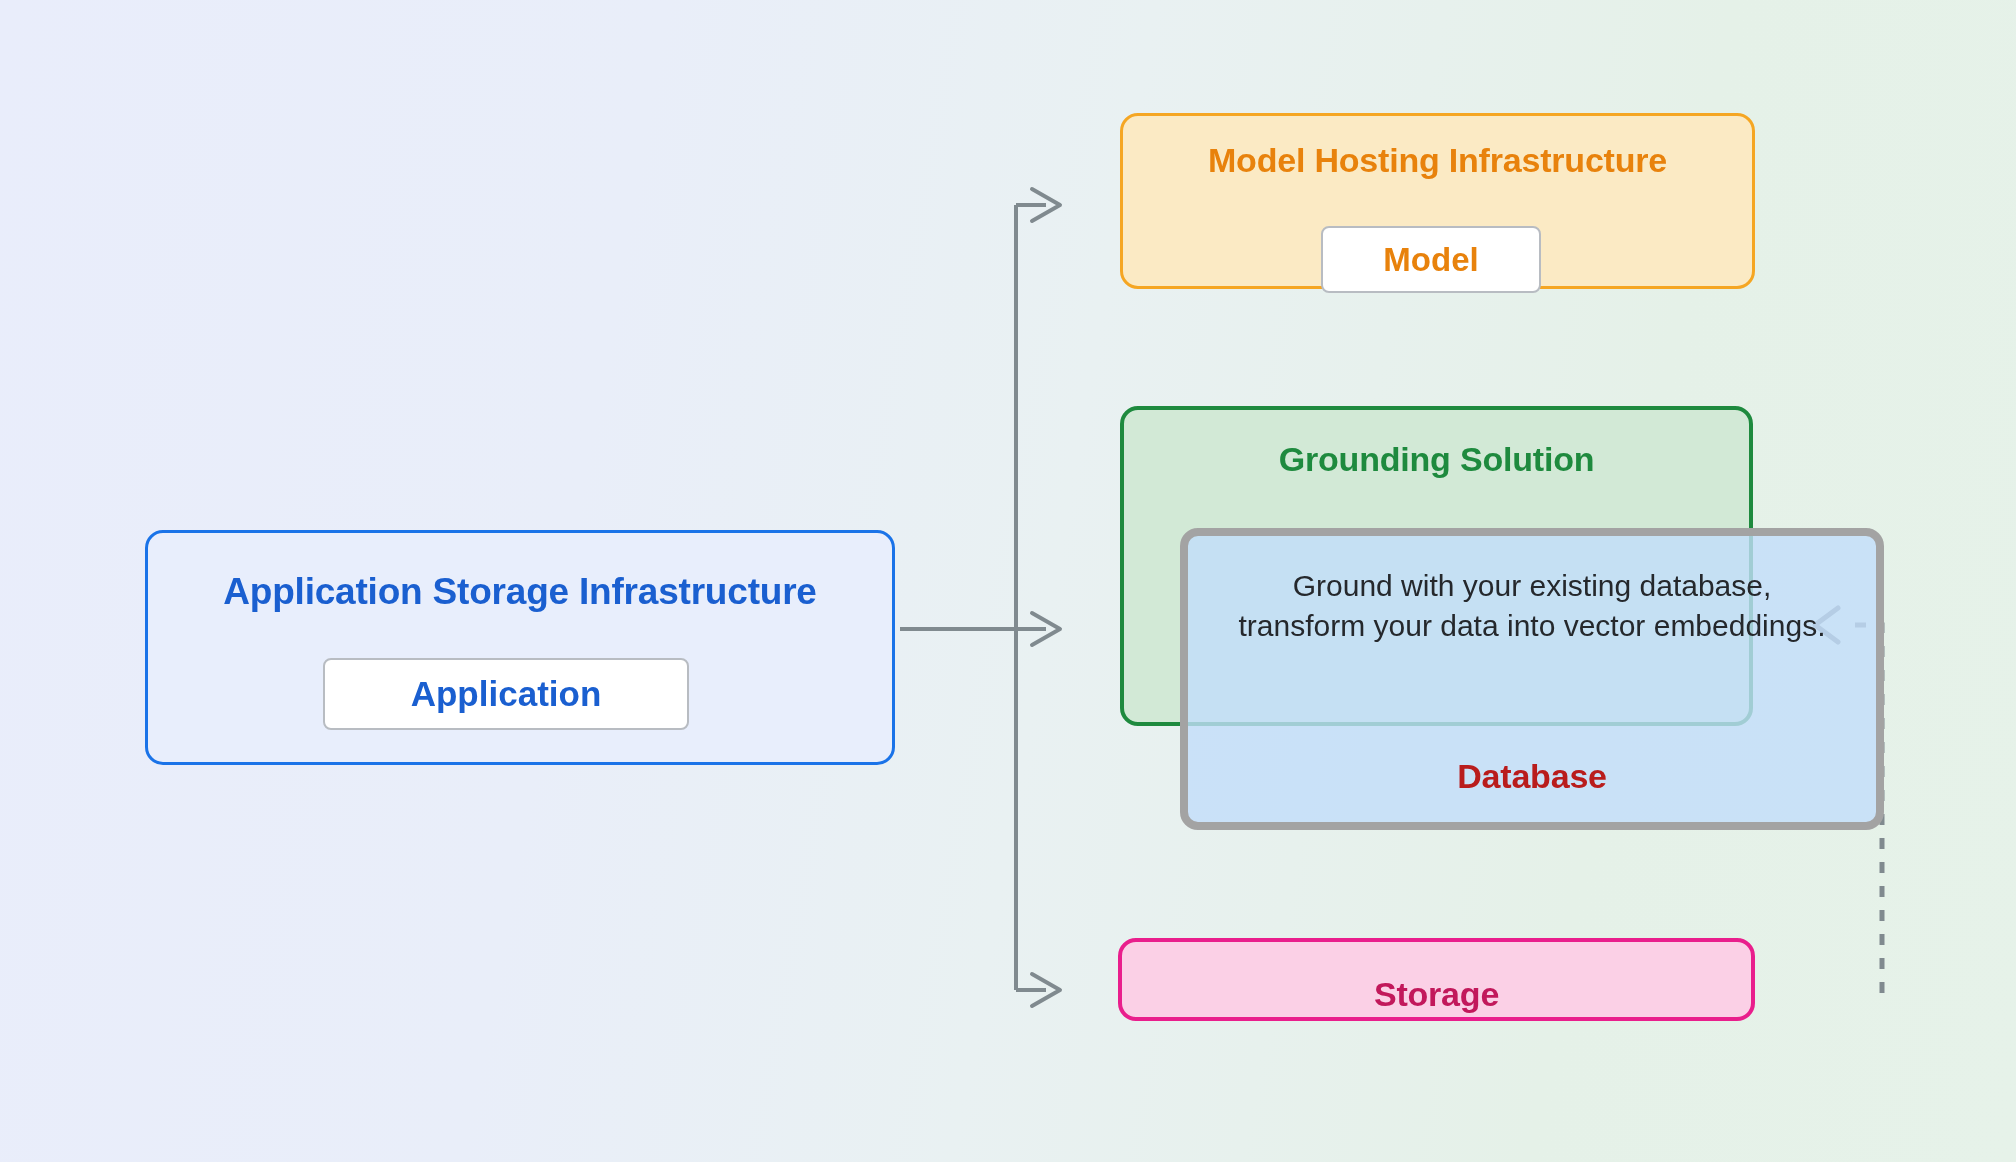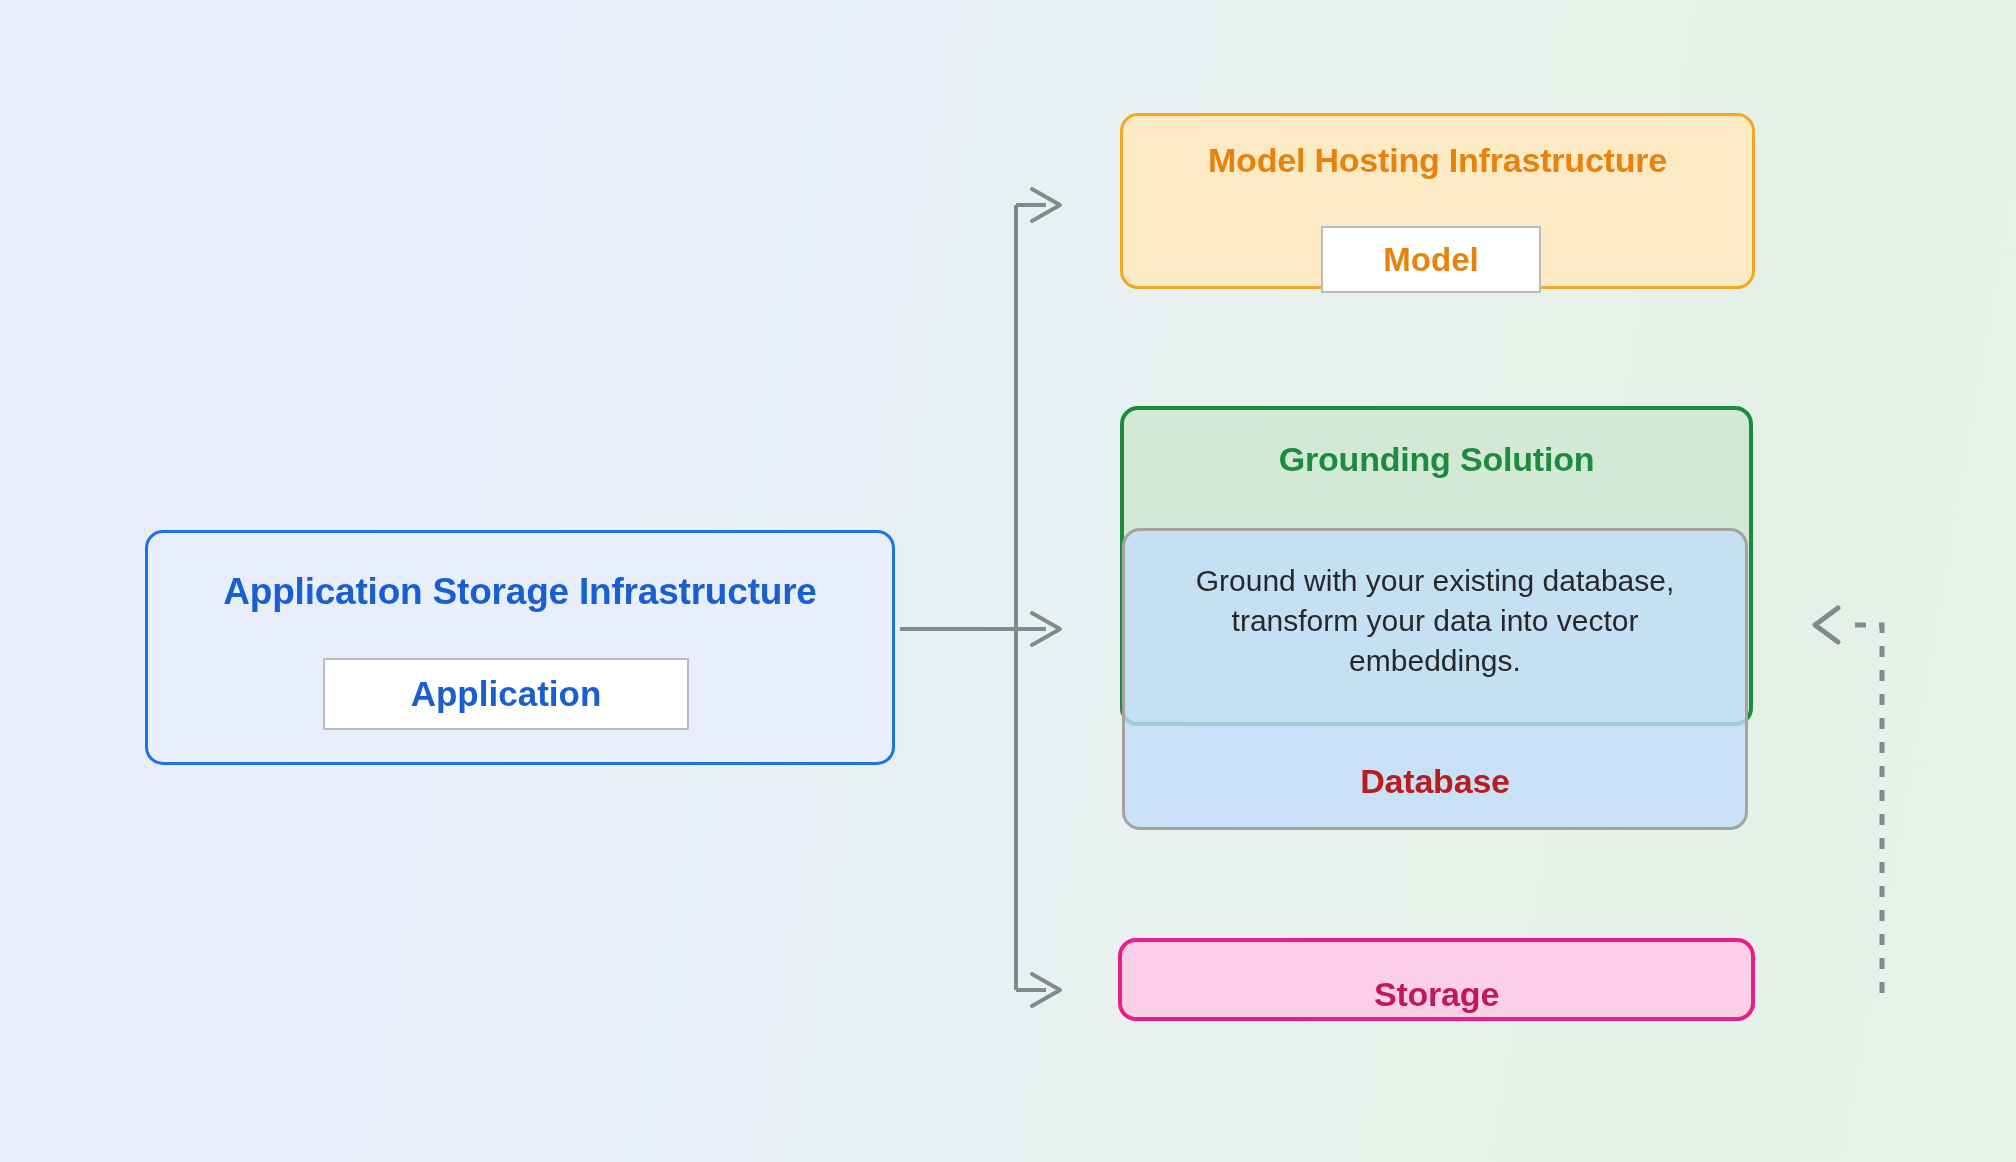--- a/index.html
+++ b/index.html
@@ -63,21 +63,21 @@
     font-size: 37px;
     color: #1a5fd0;
   }
 
   
   .inner-node {
     position: absolute;
     box-sizing: border-box;
     background: #ffffff;
     border: 2px solid #b8bcc2;
-    border-radius: 1px;
+    border-radius: 8px;
     display: flex;
     align-items: center;
     justify-content: center;
     font-weight: bold;
     white-space: nowrap;
   }
 
   #app-node {
     left: 175px;
     top: 125px;
@@ -127,25 +127,25 @@
     position: absolute;
     left: 0;
     right: 0;
     top: 30px;
     font-size: 34px;
     color: #1e8a3e;
   }
 
   
   #database {
-    left: 1122px;
+    left: 1180px;
     top: 528px;
-    width: 626px;
+    width: 704px;
     height: 302px;
-    border: 3px solid #a3a3a3;
+    border: 8px solid #a3a3a3;
     background: rgba(194, 221, 250, 0.80);
     z-index: 3;
   }
   #database .box-title {
     position: absolute;
     left: 0;
     right: 0;
     bottom: 26px;
     font-size: 34px;
     color: #b91c1c;

